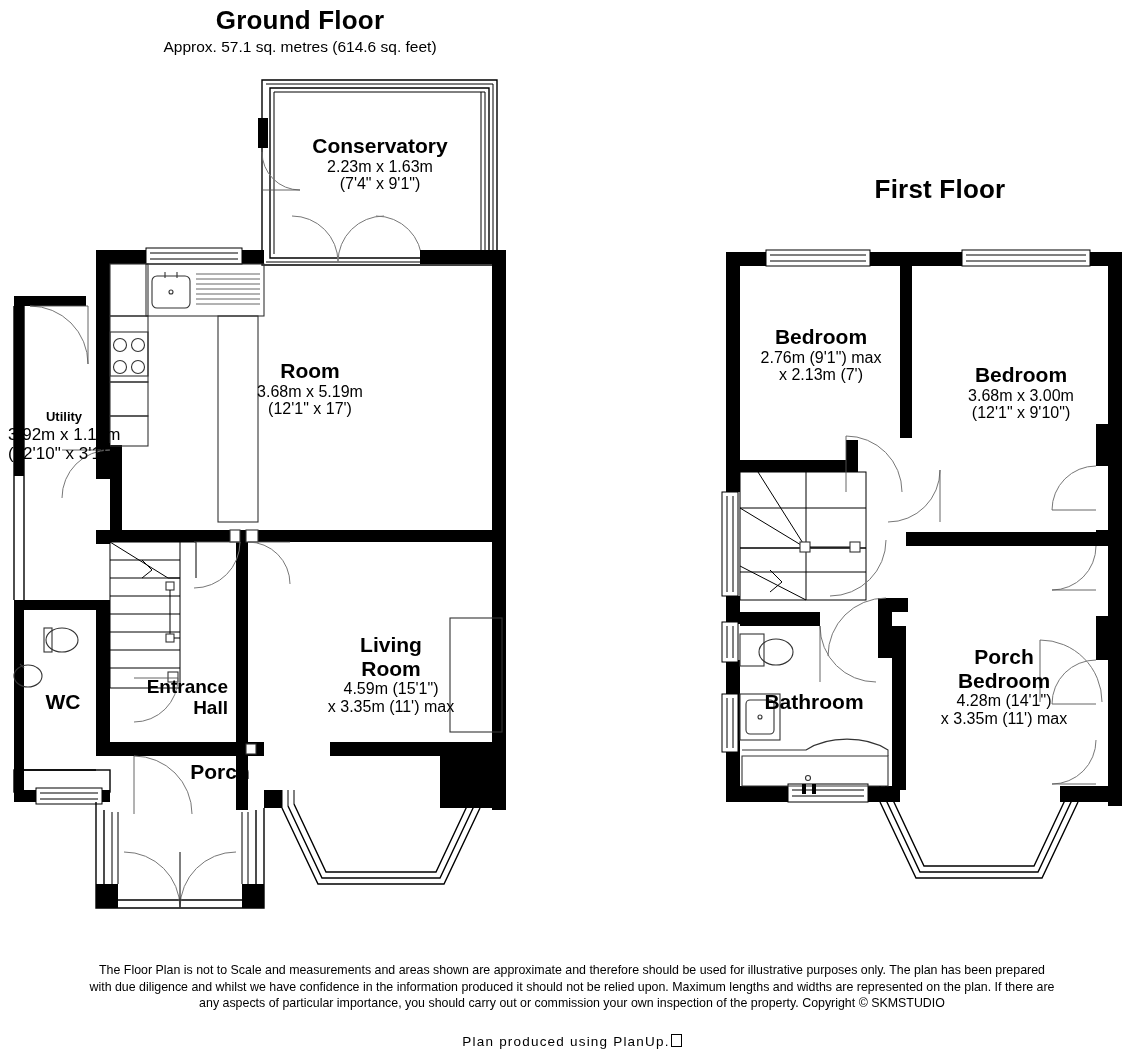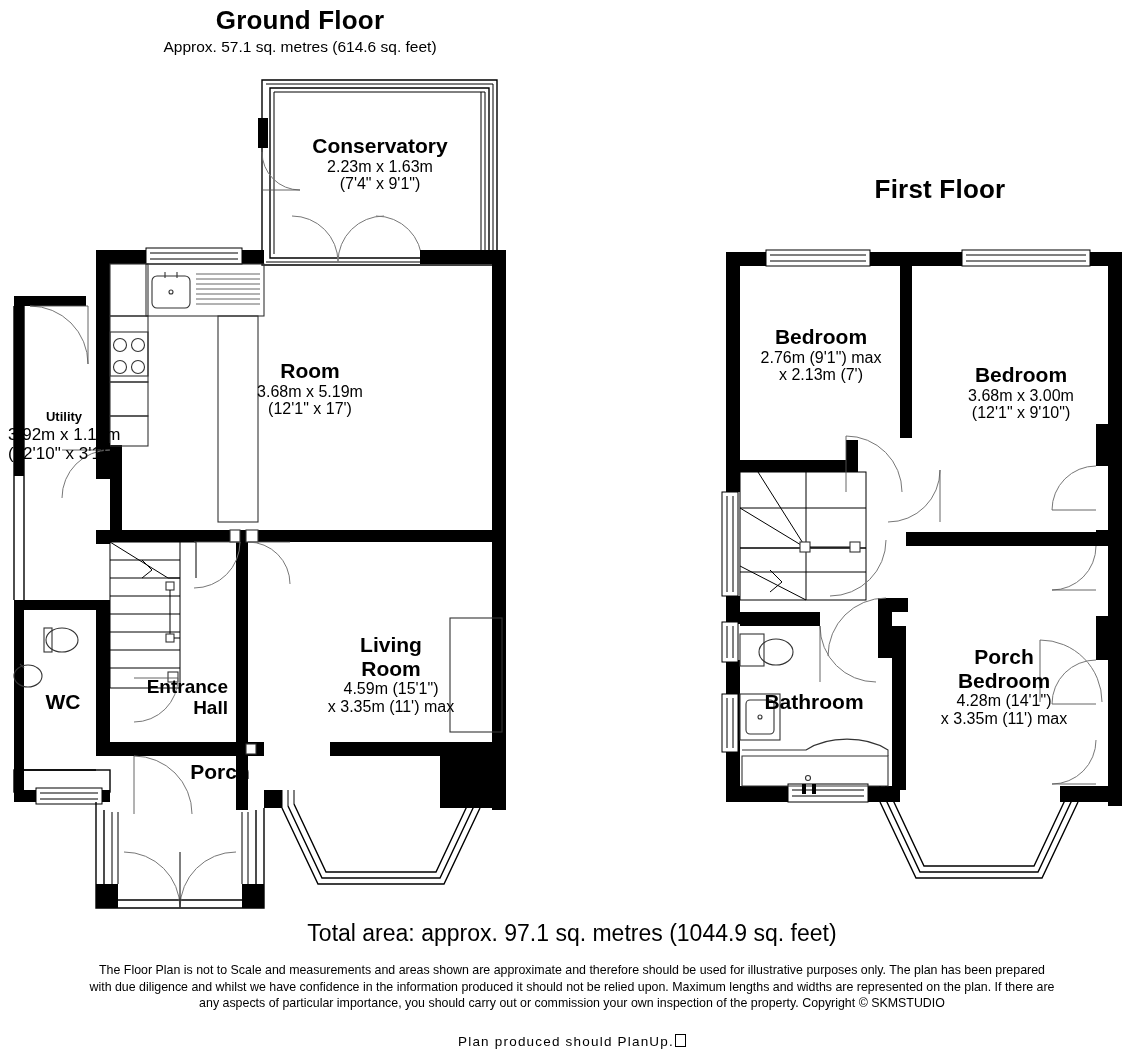--- a/index.html
+++ b/index.html
@@ -510,19 +510,18 @@
 
   <div class="txt" style="left:908px; top:645px; width:192px;">
     <div class="room-name">Porch</div>
     <div class="room-name">Bedroom</div>
     <div class="room-dim">4.28m (14'1")</div>
     <div class="room-dim">x 3.35m (11') max</div>
   </div>
 
   <div class="txt room-name" style="left:748px; top:690px; width:132px;">Bathroom</div>
 
-  <div class="txt total-area" style="left:172px; top:921px; width:800px;">Total area: approx. 97.1 sq. metres (1044.9 sq. feet)</div>
 
   <div class="txt disclaimer" style="left:88px; top:962px; width:968px;">The Floor Plan is not to Scale and measurements and areas shown are approximate and therefore should be used for illustrative purposes only. The plan has been prepared with due diligence and whilst we have confidence in the information produced it should not be relied upon. Maximum lengths and widths are represented on the plan. If there are any aspects of particular importance, you should carry out or commission your own inspection of the property. Copyright © SKMSTUDIO</div>
 
-  <div class="txt produced" style="left:372px; top:1034px; width:400px;"><span>Plan produced should PlanUp.</span><span class="glyph-box"></span></div>
+  <div class="txt produced" style="left:372px; top:1034px; width:400px;"><span>Plan produced using PlanUp.</span><span class="glyph-box"></span></div>
 
 </div>
 
 </body></html>

